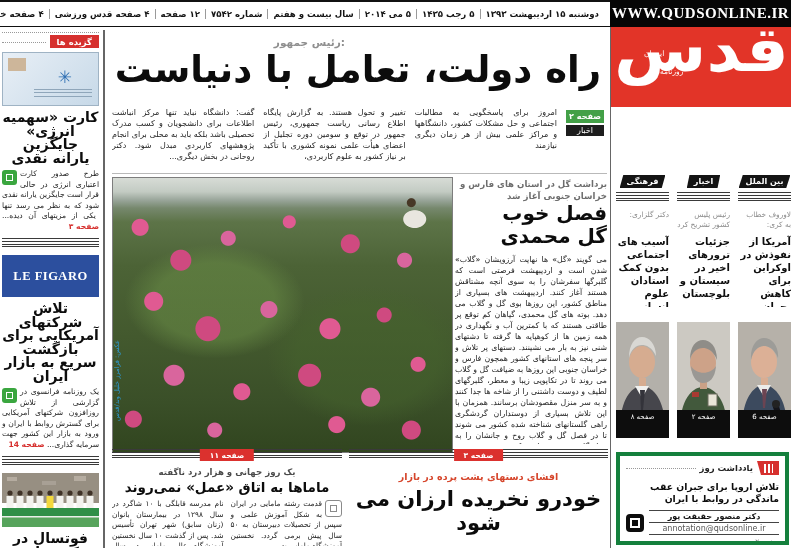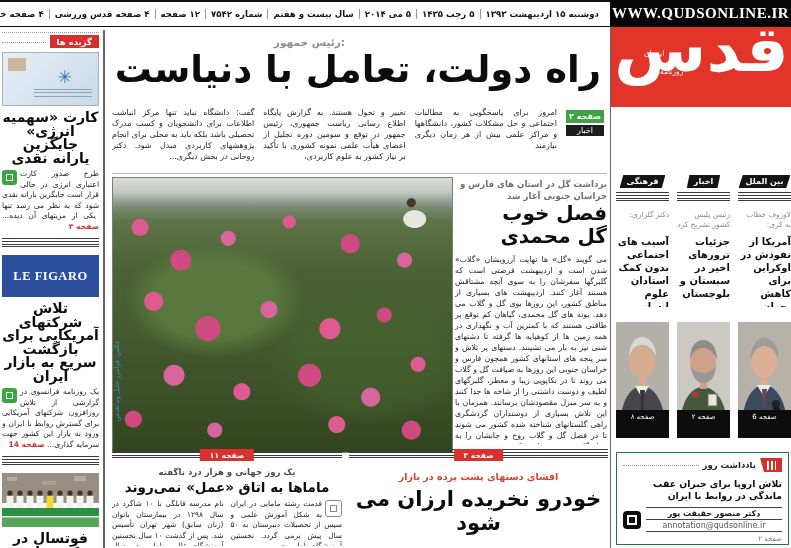--- a/index.html
+++ b/index.html
@@ -92,21 +92,21 @@
   #mid-hl{margin-top:2px;text-align:center;font-size:13.5px;font-weight:bold;color:#0c0c0c;}
   #mid-body{margin-top:4px;display:flex;direction:rtl;gap:7px;font-size:7.4px;line-height:10.5px;color:#222;}
   #mid-body>div{flex:1;}
   .sq-icon{float:right;width:15px;height:15px;border:1.5px solid #8a8a8a;border-radius:3px;margin:1px 0 1px 3px;
            display:flex;align-items:center;justify-content:center;}
   .sq-icon i{display:block;width:5px;height:5px;border:1.5px solid #8a8a8a;}
   #cars{left:349px;top:448px;width:259px;height:98px;}
   #cars-kicker{margin-top:9px;text-align:center;font-size:9.5px;font-weight:bold;color:#d6452b;}
   #cars-hl{margin-top:5px;text-align:center;font-size:21px;font-weight:bold;color:#0b0b0b;}
   
-  #note{left:616px;top:452px;width:173px;height:93px;border:1px solid #15803d;box-sizing:border-box;
+  #note{left:616px;top:452px;width:173px;height:93px;border:4px solid #15803d;box-sizing:border-box;
         padding:5px 6px;direction:rtl;}
   #note-head{display:flex;align-items:center;gap:4px;}
   #note-tab{background:#d6302e;width:22px;height:14px;clip-path:polygon(0 0,100% 0,100% 100%,18% 100%);
             display:flex;align-items:center;justify-content:center;flex:none;}
   #note-tab b{width:9px;height:9px;background:repeating-linear-gradient(90deg,#fff 0 2px,rgba(0,0,0,0) 2px 4px);}
   #note-label{font-size:8.5px;font-weight:bold;color:#222;}
   #note-leader{flex:1;border-bottom:1px dotted #999;height:1px;}
   #note-hl{margin-top:6px;font-size:9.3px;line-height:12px;font-weight:bold;color:#0c0c0c;text-align:right;}
   #note-author-row{margin-top:5px;display:flex;gap:5px;align-items:center;}
   #note-lines{flex:1;border-top:1px solid #444;}

